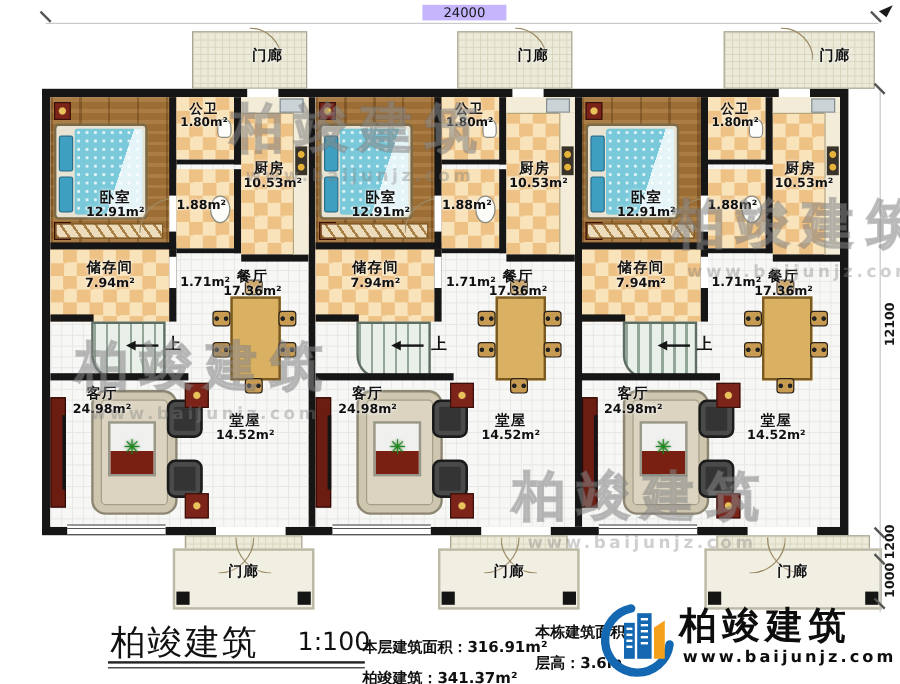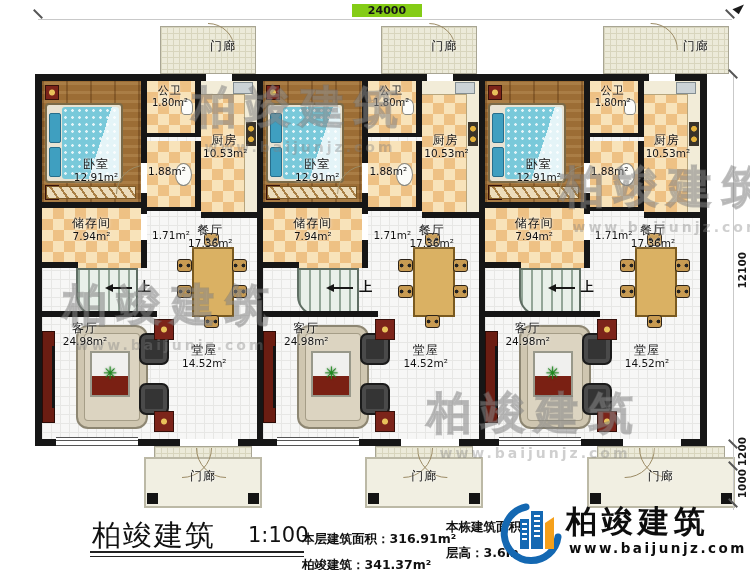--- a/index.html
+++ b/index.html
@@ -24,21 +24,21 @@
   .pwall{width:6px;background:#161616;flex:0 0 auto;}
   .room{position:absolute;box-sizing:border-box;}
   .wallseg{position:absolute;background:#161616;z-index:4;}
   .gap{position:absolute;background:#ffffff;z-index:6;}
   .arc{position:absolute;border:1.5px solid #9b8a64;border-radius:50%;z-index:5;}
   .q-tl{clip-path:inset(0 50% 50% 0);}
   .q-tr{clip-path:inset(0 0 50% 50%);}
   .q-bl{clip-path:inset(50% 50% 0 0);}
   .q-br{clip-path:inset(50% 0 0 50%);}
   
-  .rlabel{position:absolute;text-align:center;font-weight:400;line-height:1.2;z-index:8;
+  .rlabel{position:absolute;text-align:center;font-weight:700;line-height:1.2;z-index:8;
           text-shadow:0 0 2px rgba(255,255,255,.85),0 0 4px rgba(255,255,255,.6);}
   .rlabel .rname{display:block;font-size:12px;letter-spacing:1px;}
   .rlabel .rarea{display:block;font-size:10.5px;}
   
   .furn{position:absolute;box-sizing:border-box;z-index:3;}
   .nightstand{width:14px;height:15px;background:#7c241a;border:1px solid #38100a;
     background-image:radial-gradient(circle at 50% 50%,#e8c25a 2.5px,transparent 3.5px);}
   .bed{left:3px;top:22px;width:78px;height:80px;background:#e9e3d3;border:2px solid #7a6a48;border-radius:4px;}
   .mattress{position:absolute;left:15px;top:2px;right:2px;bottom:2px;background:#79c9da;border-radius:3px;
     background-image:radial-gradient(rgba(255,255,255,.8) 1px,transparent 1.6px),
@@ -79,21 +79,21 @@
   .porch .rlabel{width:100%;}
   .porch-top{left:118px;top:-55px;width:96px;height:48px;}
   .porch-bottom{left:112px;bottom:-57px;width:98px;height:50px;}
   .unit.ext .porch-top{width:126px;}
   .unit.ext .porch-bottom{width:128px;}
   .steps{position:absolute;left:-11px;right:-11px;top:10px;bottom:-13px;border:2px solid #bcb9a6;z-index:-1;background:#f1efe2;}
   .post{position:absolute;width:11px;height:11px;background:#141414;z-index:4;}
   
   .dim-line{position:absolute;background:#c9c9c9;z-index:12;}
   .dim-tick{position:absolute;width:12px;height:2px;background:#555;transform:rotate(45deg);z-index:13;}
-  .dim-text{position:absolute;font-size:11px;font-weight:700;color:#161616;z-index:13;background:#84cc16;padding:0 3px;}
+  .dim-text{position:absolute;font-size:11px;font-weight:400;color:#161616;z-index:13;background:#c4b5fd;padding:0 3px;}
   .dim-text-v{position:absolute;font-size:10.5px;font-weight:700;color:#161616;z-index:13;
     writing-mode:vertical-rl;transform:rotate(180deg);}
   .cursor-arrow{position:absolute;left:735px;top:2px;width:0;height:0;border-left:6px solid transparent;
     border-right:2px solid transparent;border-bottom:11px solid #1a1a1a;transform:rotate(38deg);z-index:13;}
   
   .wm{position:absolute;z-index:40;pointer-events:none;text-align:center;}
   .wm .wm-big{display:block;font-size:44px;font-weight:900;letter-spacing:10px;
     color:rgba(185,185,185,.30);-webkit-text-stroke:1.5px rgba(110,110,110,.40);white-space:nowrap;}
   .wm .wm-url{display:block;margin-top:2px;font-size:14px;font-weight:800;letter-spacing:3px;
     color:rgba(130,130,130,.38);white-space:nowrap;}

